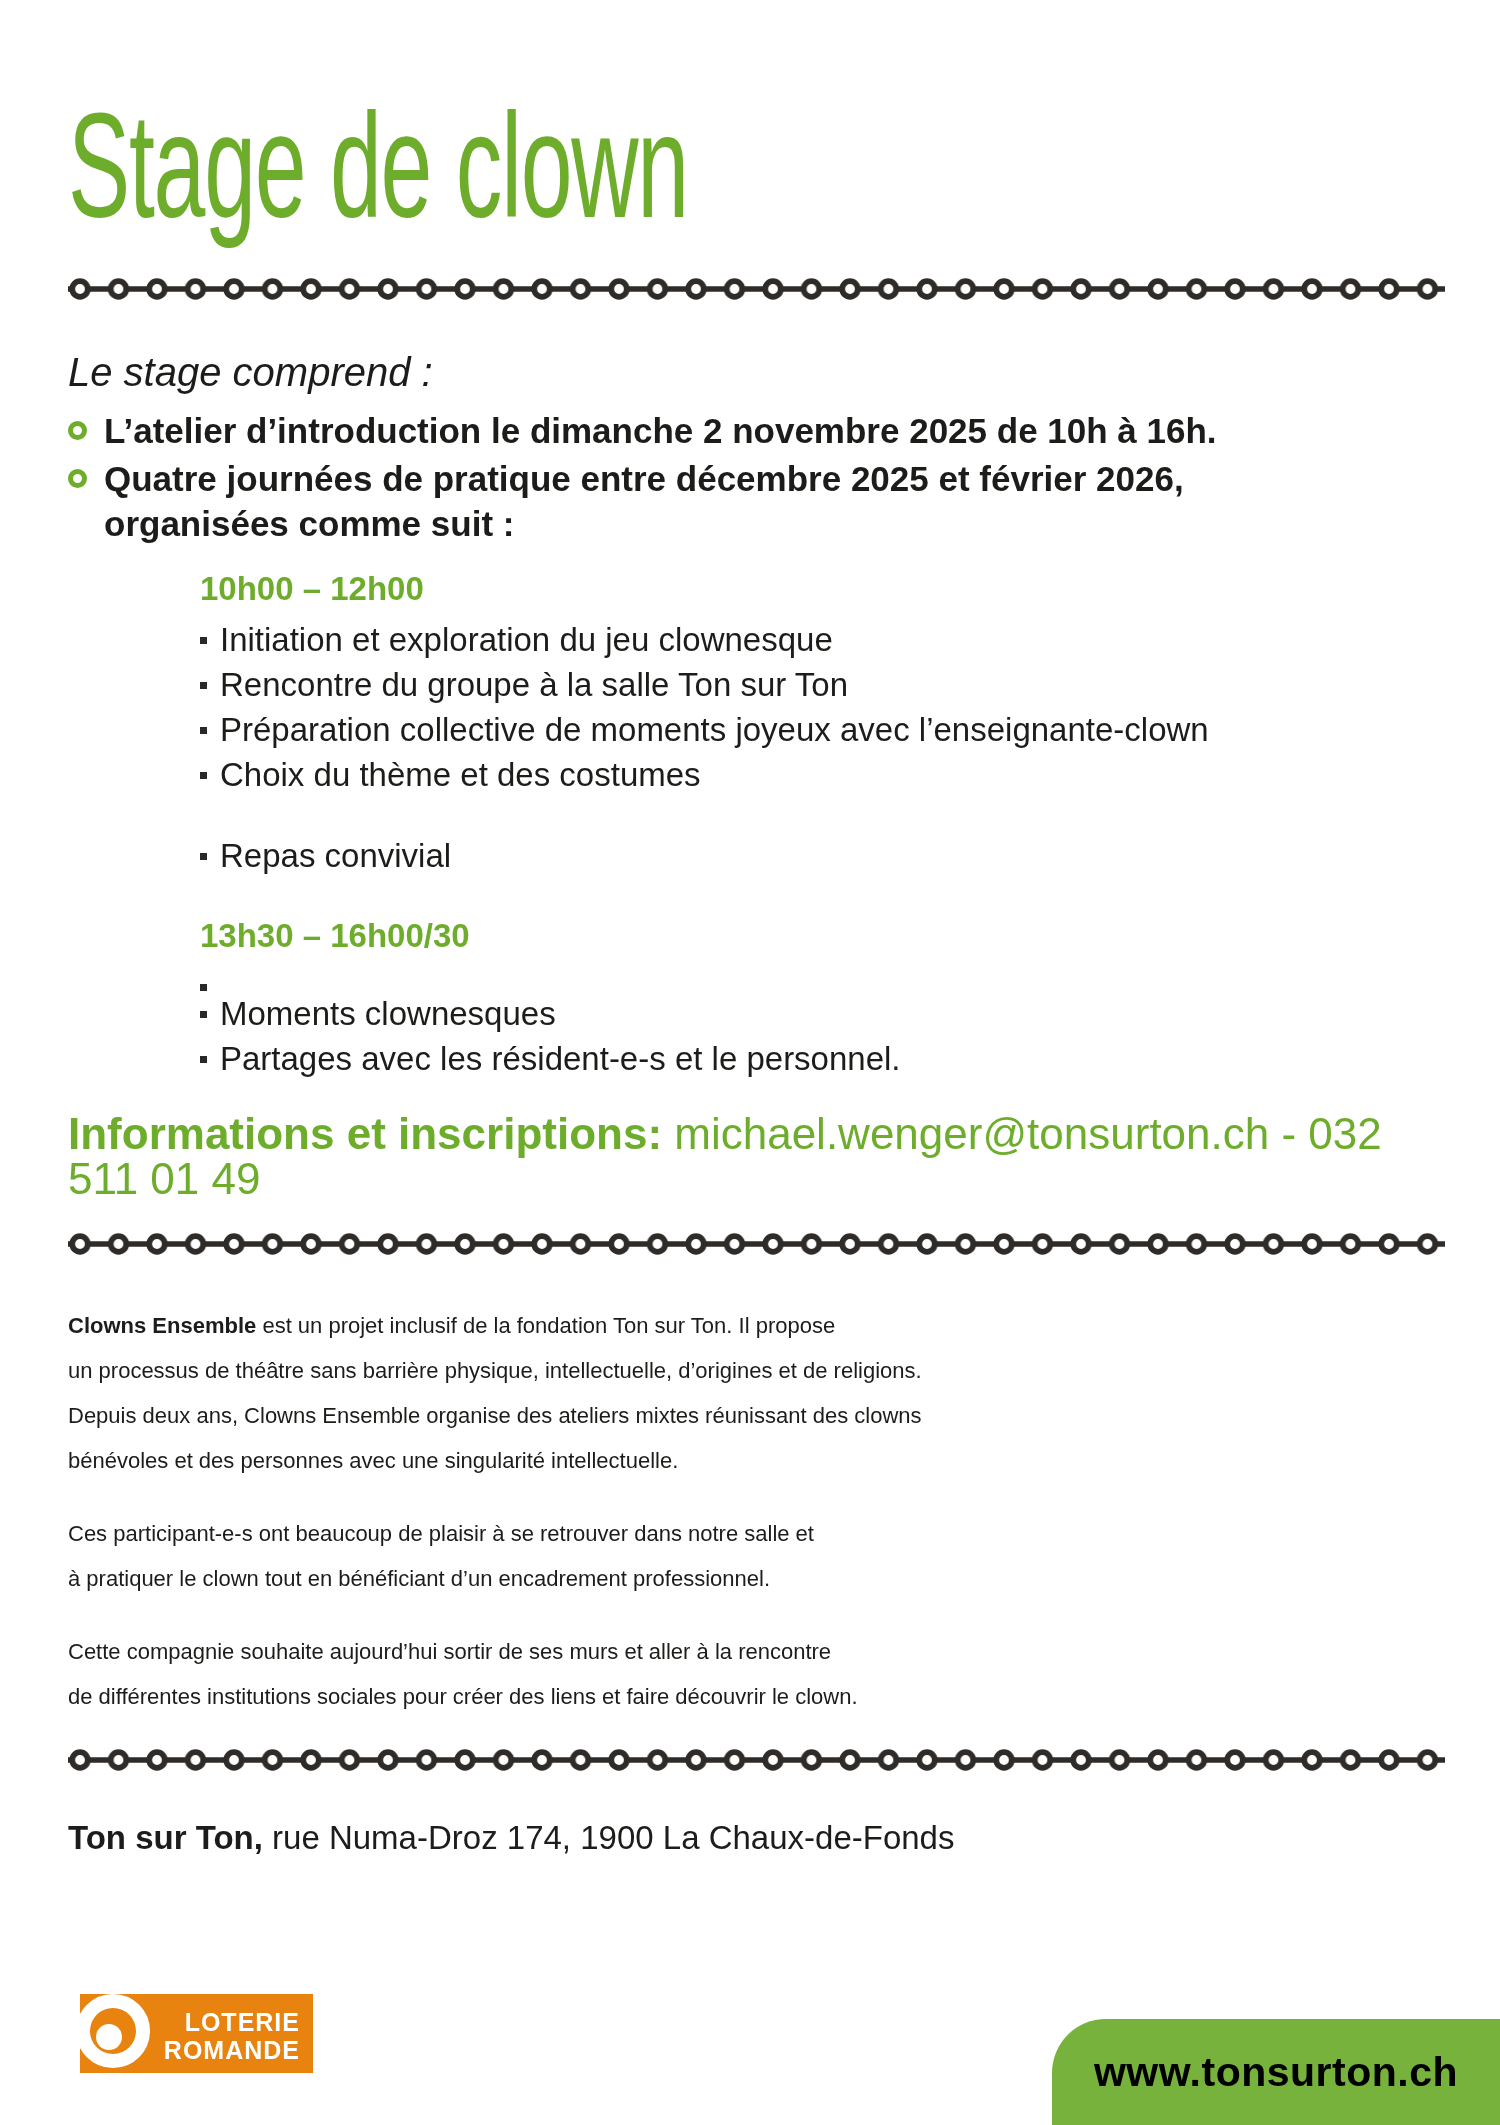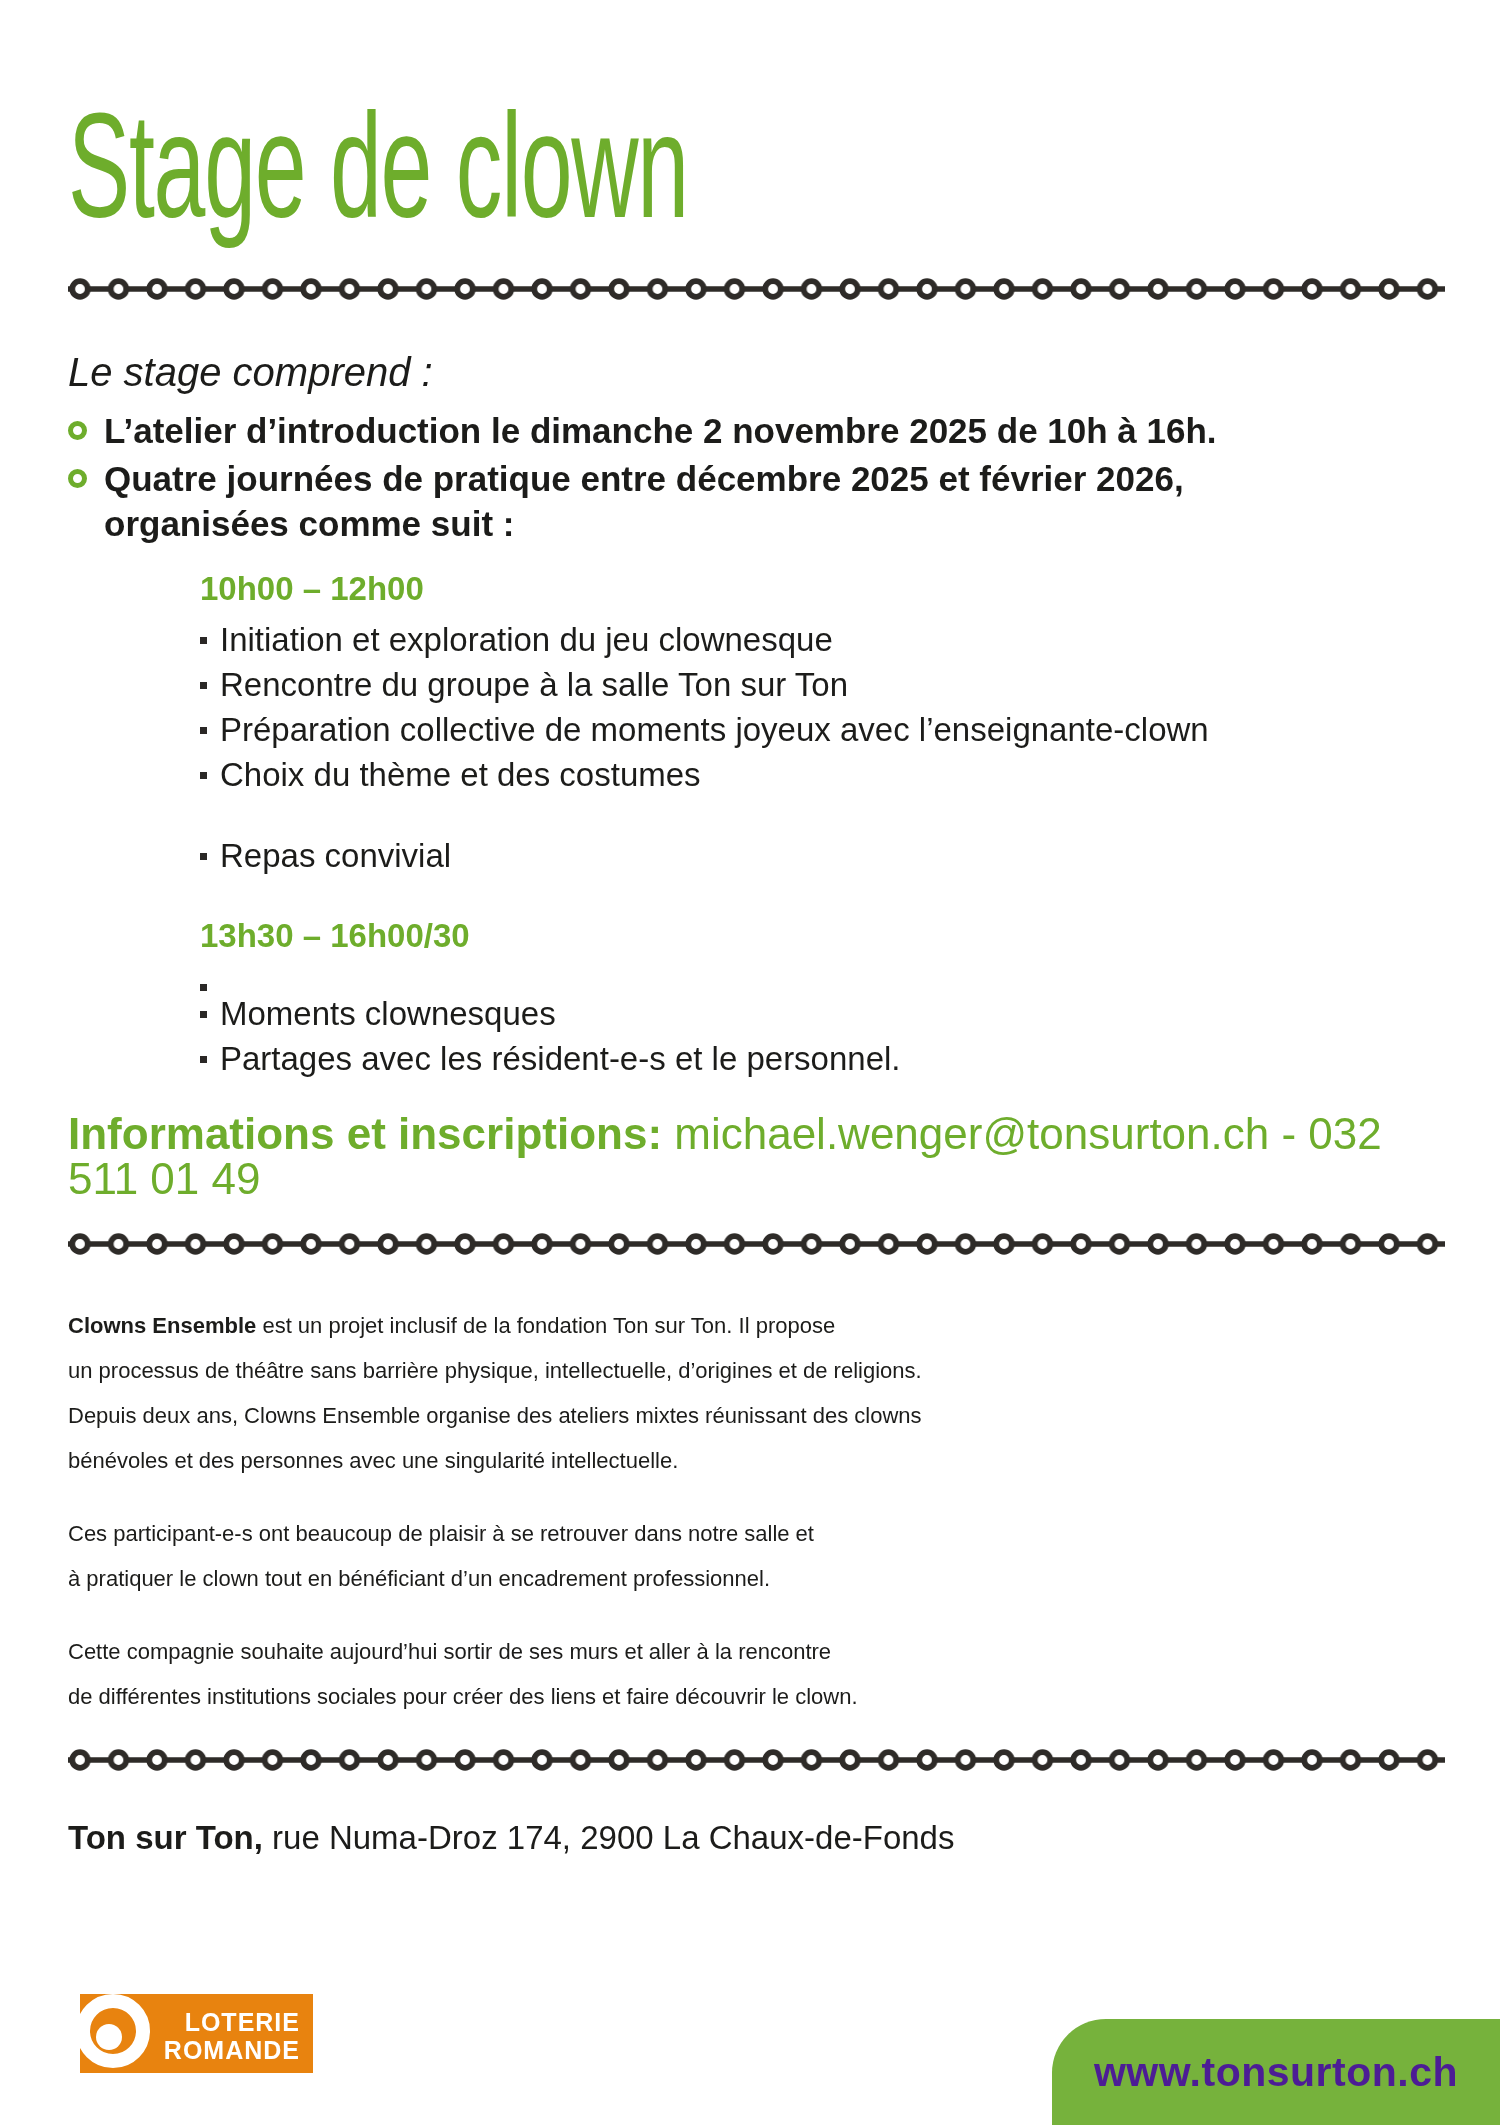--- a/index.html
+++ b/index.html
@@ -122,21 +122,21 @@
     right:0;bottom:0;
     width:448px;height:106px;
     background:#76b23c;
     border-top-left-radius:54px;
     display:flex;
     align-items:center;
     justify-content:center;
     cursor:pointer;
   }
   .site-box .site{
-    color:#4c1d95;
+    color:#000000;
     font-weight:bold;
     font-size:41px;
     letter-spacing:0.5px;
   }
   .defs-holder{position:absolute;width:0;height:0;overflow:hidden;}
 </style>
 </head>
 <body>
 
 <svg class="defs-holder" aria-hidden="true">
@@ -232,21 +232,21 @@
   <p class="para p2">Ces participant-e-s ont beaucoup de plaisir à se retrouver dans notre salle et
 à pratiquer le clown tout en bénéficiant d’un encadrement professionnel.</p>
 
   <p class="para p3">Cette compagnie souhaite aujourd’hui sortir de ses murs et aller à la rencontre
 de différentes institutions sociales pour créer des liens et faire découvrir le clown.</p>
 
   <svg class="chain chain-3" width="1377" height="26">
       <rect width="1377" height="26" fill="url(#chainpat)"></rect>
     </svg>
 
-  <div class="address"><span class="lead">Ton sur Ton,</span><span> rue Numa-Droz 174, 2900 La Chaux-de-Fonds</span></div>
+  <div class="address"><span class="lead">Ton sur Ton,</span><span> rue Numa-Droz 174, 1900 La Chaux-de-Fonds</span></div>
 
 </div>
 
 <svg class="lr-logo" width="233" height="79" viewBox="0 0 233 79">
   <rect x="0" y="0" width="233" height="79" fill="#e8830f"></rect>
   <g>
     <circle cx="33" cy="37" r="30" fill="none" stroke="#ffffff" stroke-width="14"></circle>
     <circle cx="29" cy="43" r="13" fill="#ffffff"></circle>
   </g>
   <text x="220" y="37" text-anchor="end" fill="#ffffff" font-family="Liberation Sans, DejaVu Sans, sans-serif" font-weight="bold" font-size="25" letter-spacing="1">LOTERIE</text>

